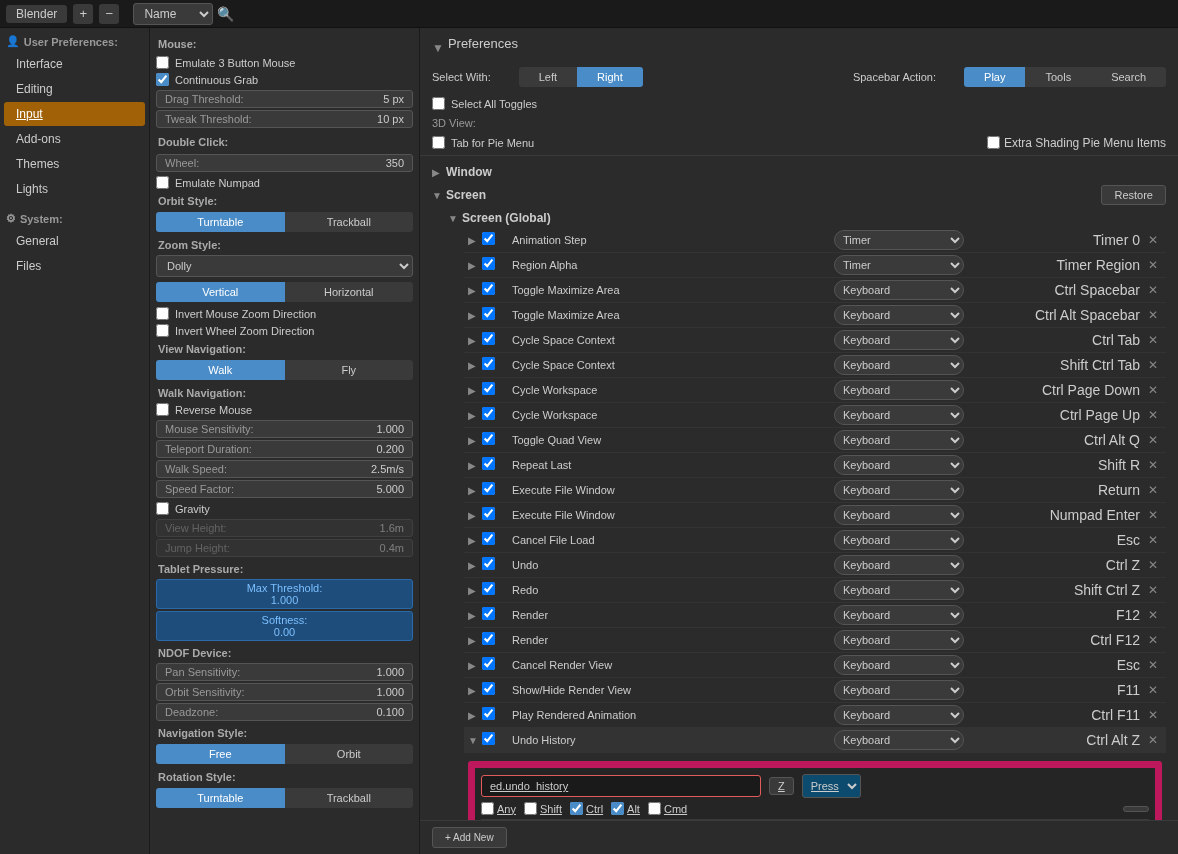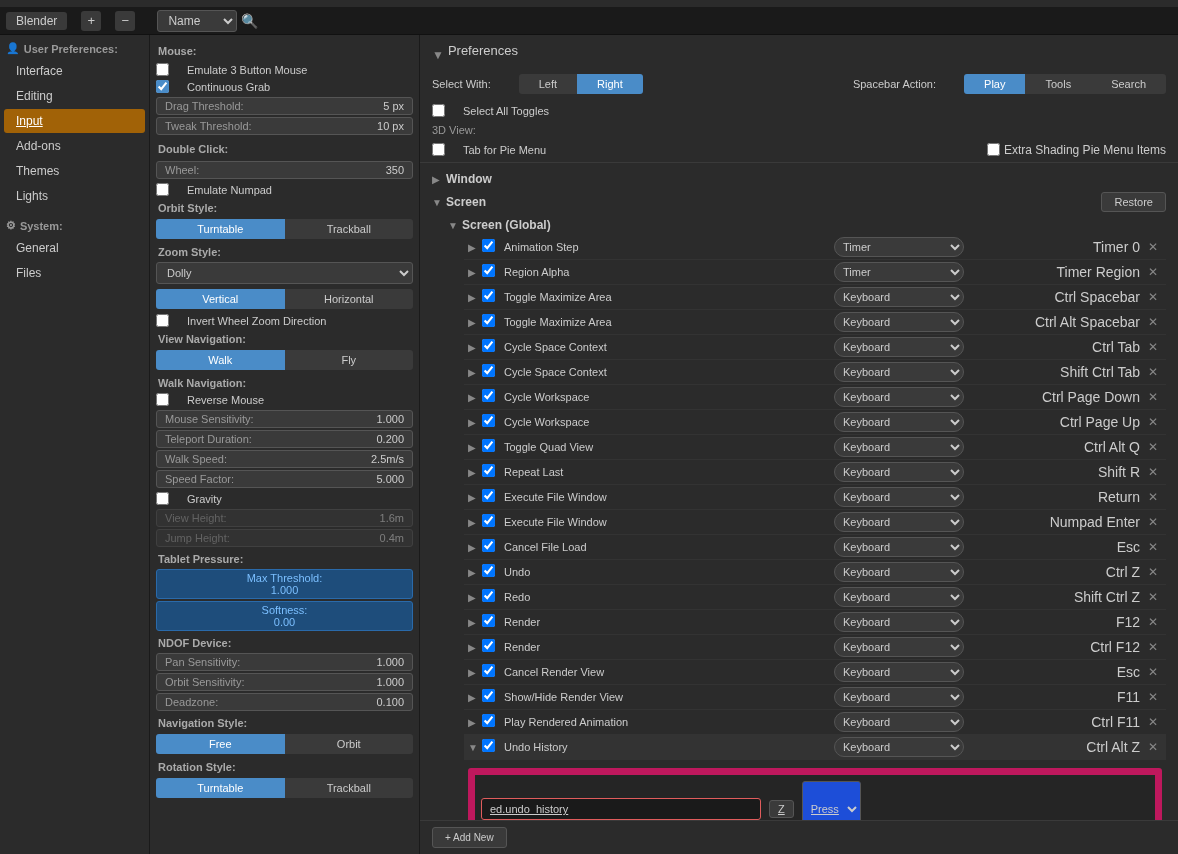--- a/index.html
+++ b/index.html
@@ -14,24 +14,23 @@
       width: 1178px;
       overflow: hidden;
     }
     
     .top-bar {
       background: #1a1a1a;
       height: 28px;
       display: flex;
       align-items: center;
       padding: 0 6px;
-      gap: 14px;
+      gap: 6px;
       flex-shrink: 0;
       border-bottom: 1px solid #111;
-      margin-top: 7px;
     }
     .top-bar-app {
       background: #3a3a3a;
       color: #ccc;
       padding: 2px 10px;
       border-radius: 3px;
       font-size: 12px;
     }
     .top-bar-btn {
       background: #3a3a3a;
@@ -107,21 +106,21 @@
     .section-title {
       color: #aaa;
       font-weight: bold;
       padding: 4px 2px;
       font-size: 11px;
     }
     .checkbox-row {
       display: flex;
       align-items: center;
       padding: 2px 0;
-      gap: 18px;
+      gap: 6px;
     }
     .checkbox-row input[type=checkbox] {
       accent-color: #4a8cc8;
     }
     .checkbox-row label {
       color: #ccc;
       font-size: 11px;
     }
     .btn-group {
       display: flex;
@@ -281,20 +280,21 @@
       cursor: pointer;
     }
     .kb-check {
       width: 18px;
     }
     .kb-name {
       flex: 1;
       color: #ccc;
       font-size: 11px;
       padding-left: 4px;
+      margin-left: 8px;
     }
     .kb-device {
       width: 130px;
     }
     .kb-device select {
       width: 100%;
       background: #3a3a3a;
       border: 1px solid #555;
       color: #ccc;
       padding: 2px 4px;
@@ -351,24 +351,24 @@
     }
     .key-field {
       background: #3a3a3a;
       border: 1px solid #555;
       color: #ccc;
       padding: 2px 8px;
       border-radius: 3px;
       font-size: 11px;
     }
     .press-select {
-      background: #1d4ed8;
+      background: #0c4a6e;
       border: 1px solid #555;
       color: #ccc;
-      padding: 20px 4px;
+      padding: 4px 4px;
       border-radius: 3px;
       font-size: 11px;
     }
     .rna-row {
       display: flex;
       align-items: center;
       gap: 8px;
       margin-top: 4px;
       border-top: 1px solid #3a3a3a;
       padding-top: 4px;
@@ -510,20 +510,24 @@
       <button class="active">Turntable</button>
       <button>Trackball</button>
     </div>
     <div class="view-nav-label">Zoom Style:</div>
     <select class="select-full">
       <option>Dolly</option>
     </select>
     <div class="btn-group">
       <button class="active">Vertical</button>
       <button>Horizontal</button>
+    </div>
+    <div class="checkbox-row">
+      <input type="checkbox" id="imz" style="">
+      <label for="imz">Invert Mouse Zoom Direction</label>
     </div>
     <div class="checkbox-row">
       <input type="checkbox" id="iwz" style="">
       <label for="iwz">Invert Wheel Zoom Direction</label>
     </div>
     <div class="view-nav-label">View Navigation:</div>
     <div class="btn-group">
       <button class="active">Walk</button>
       <button>Fly</button>
     </div>

